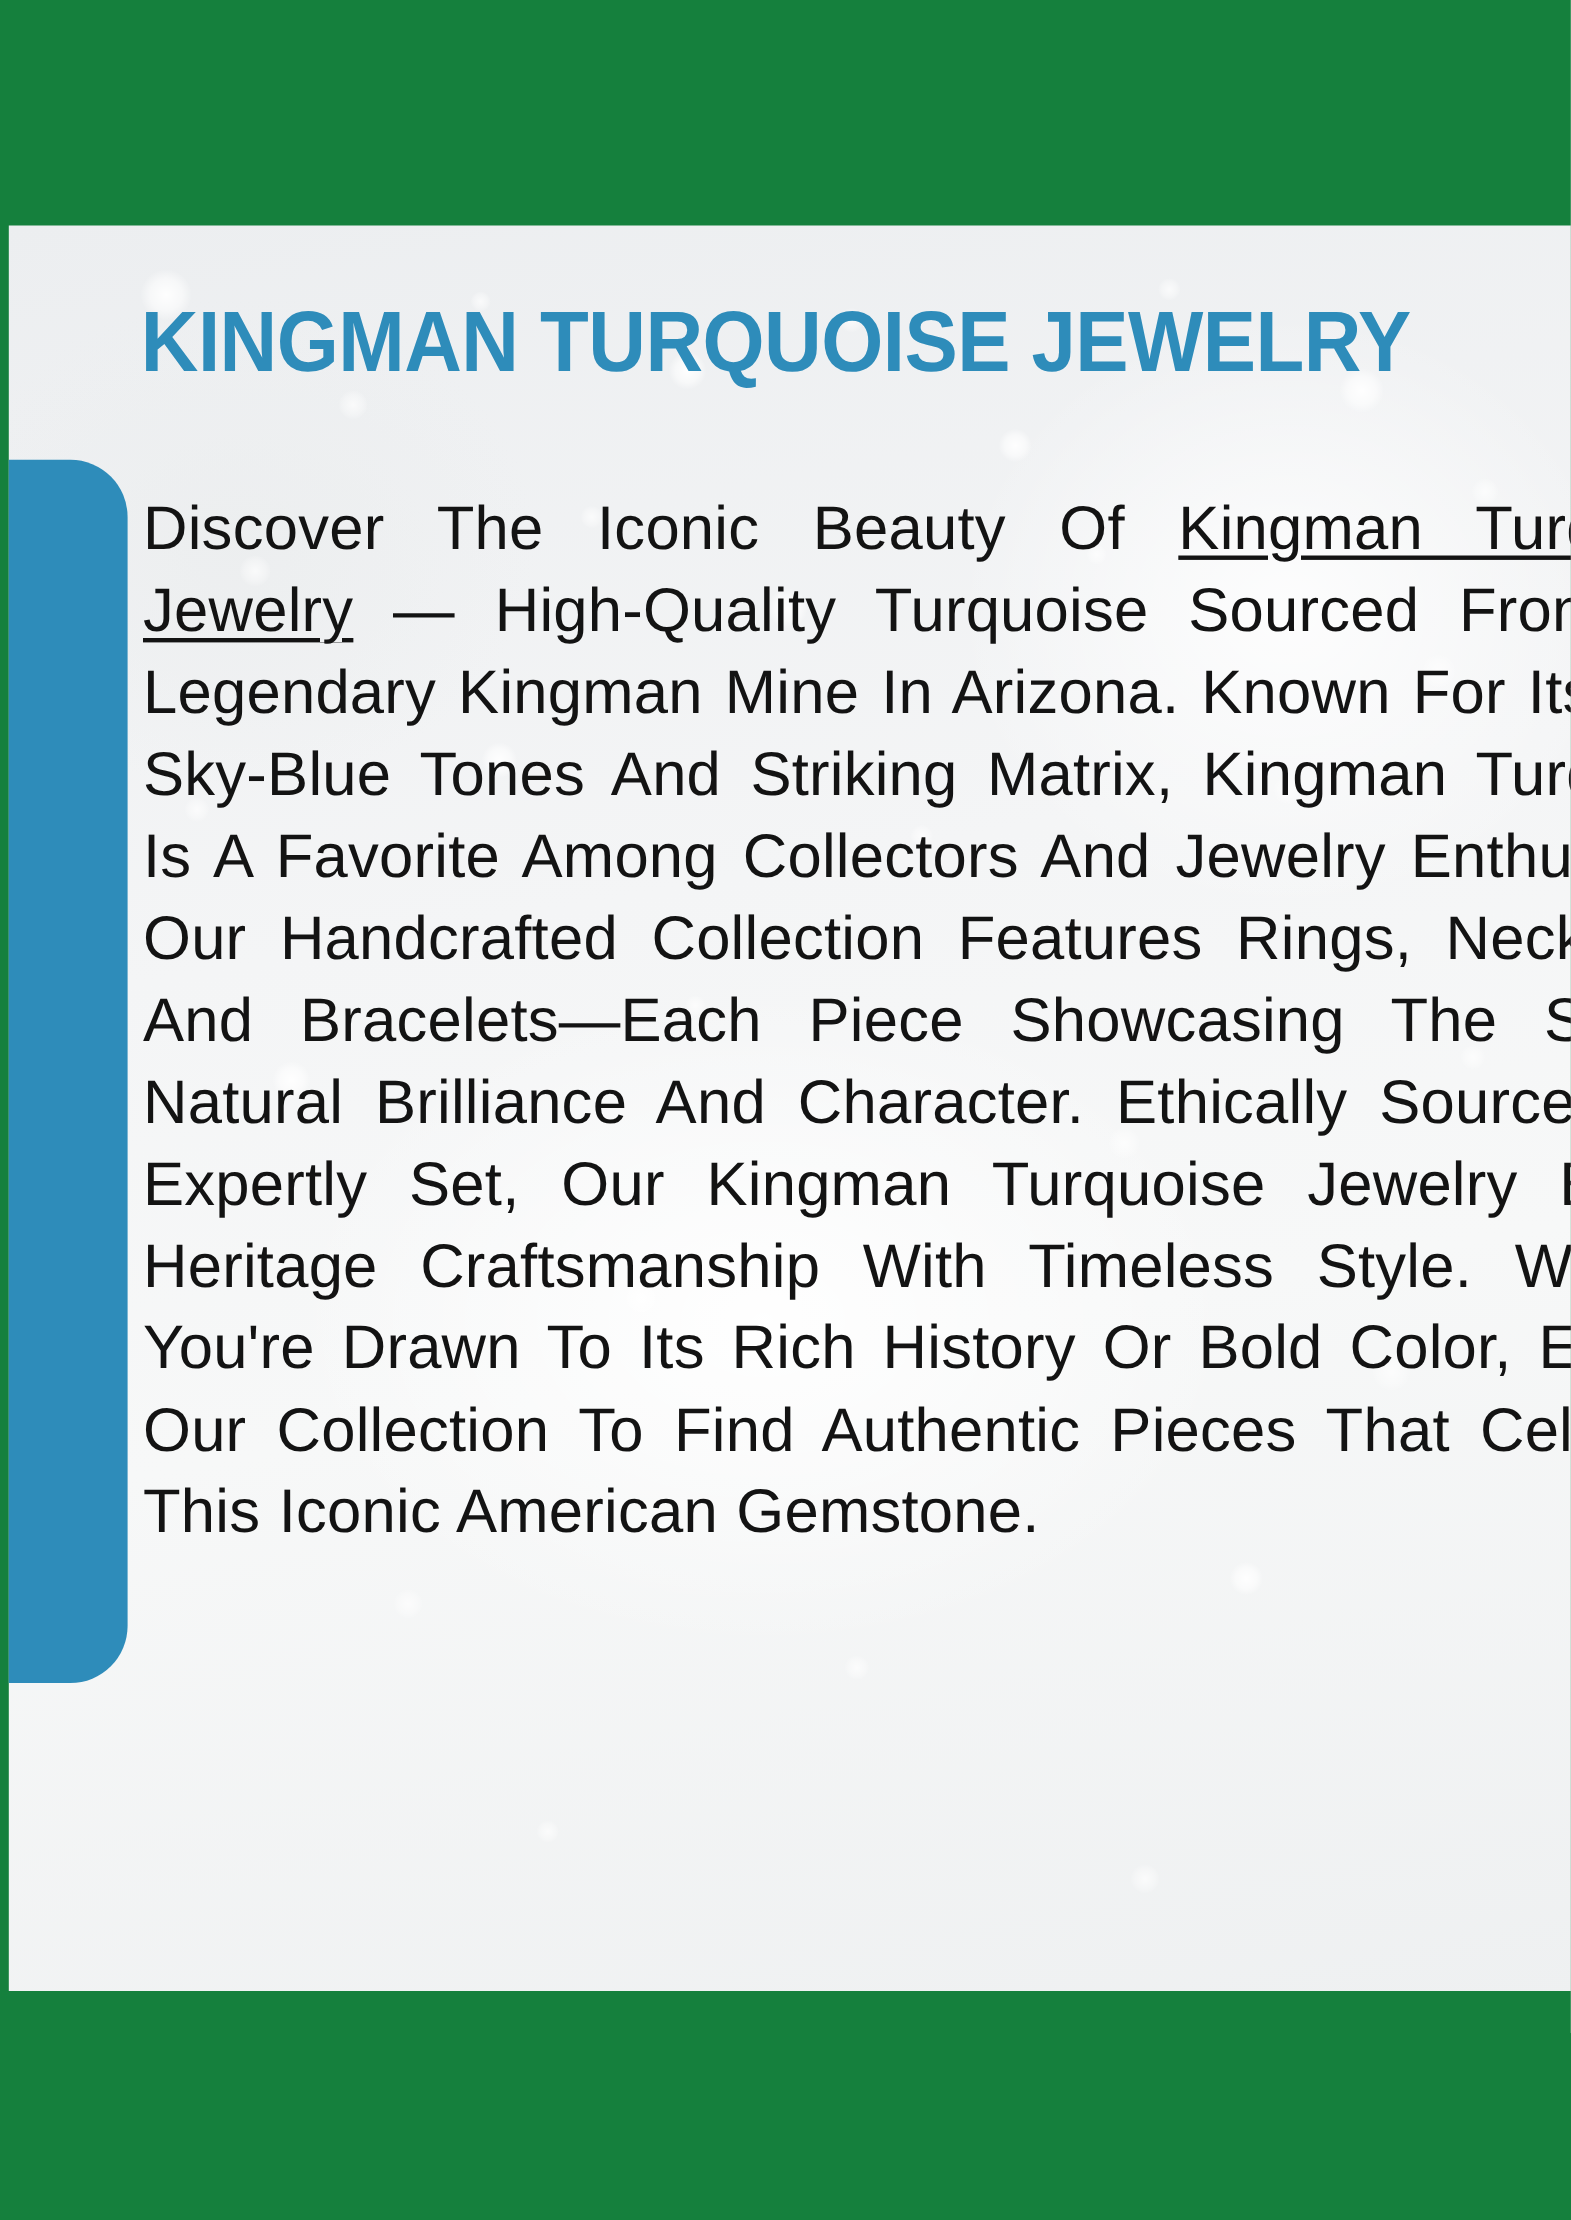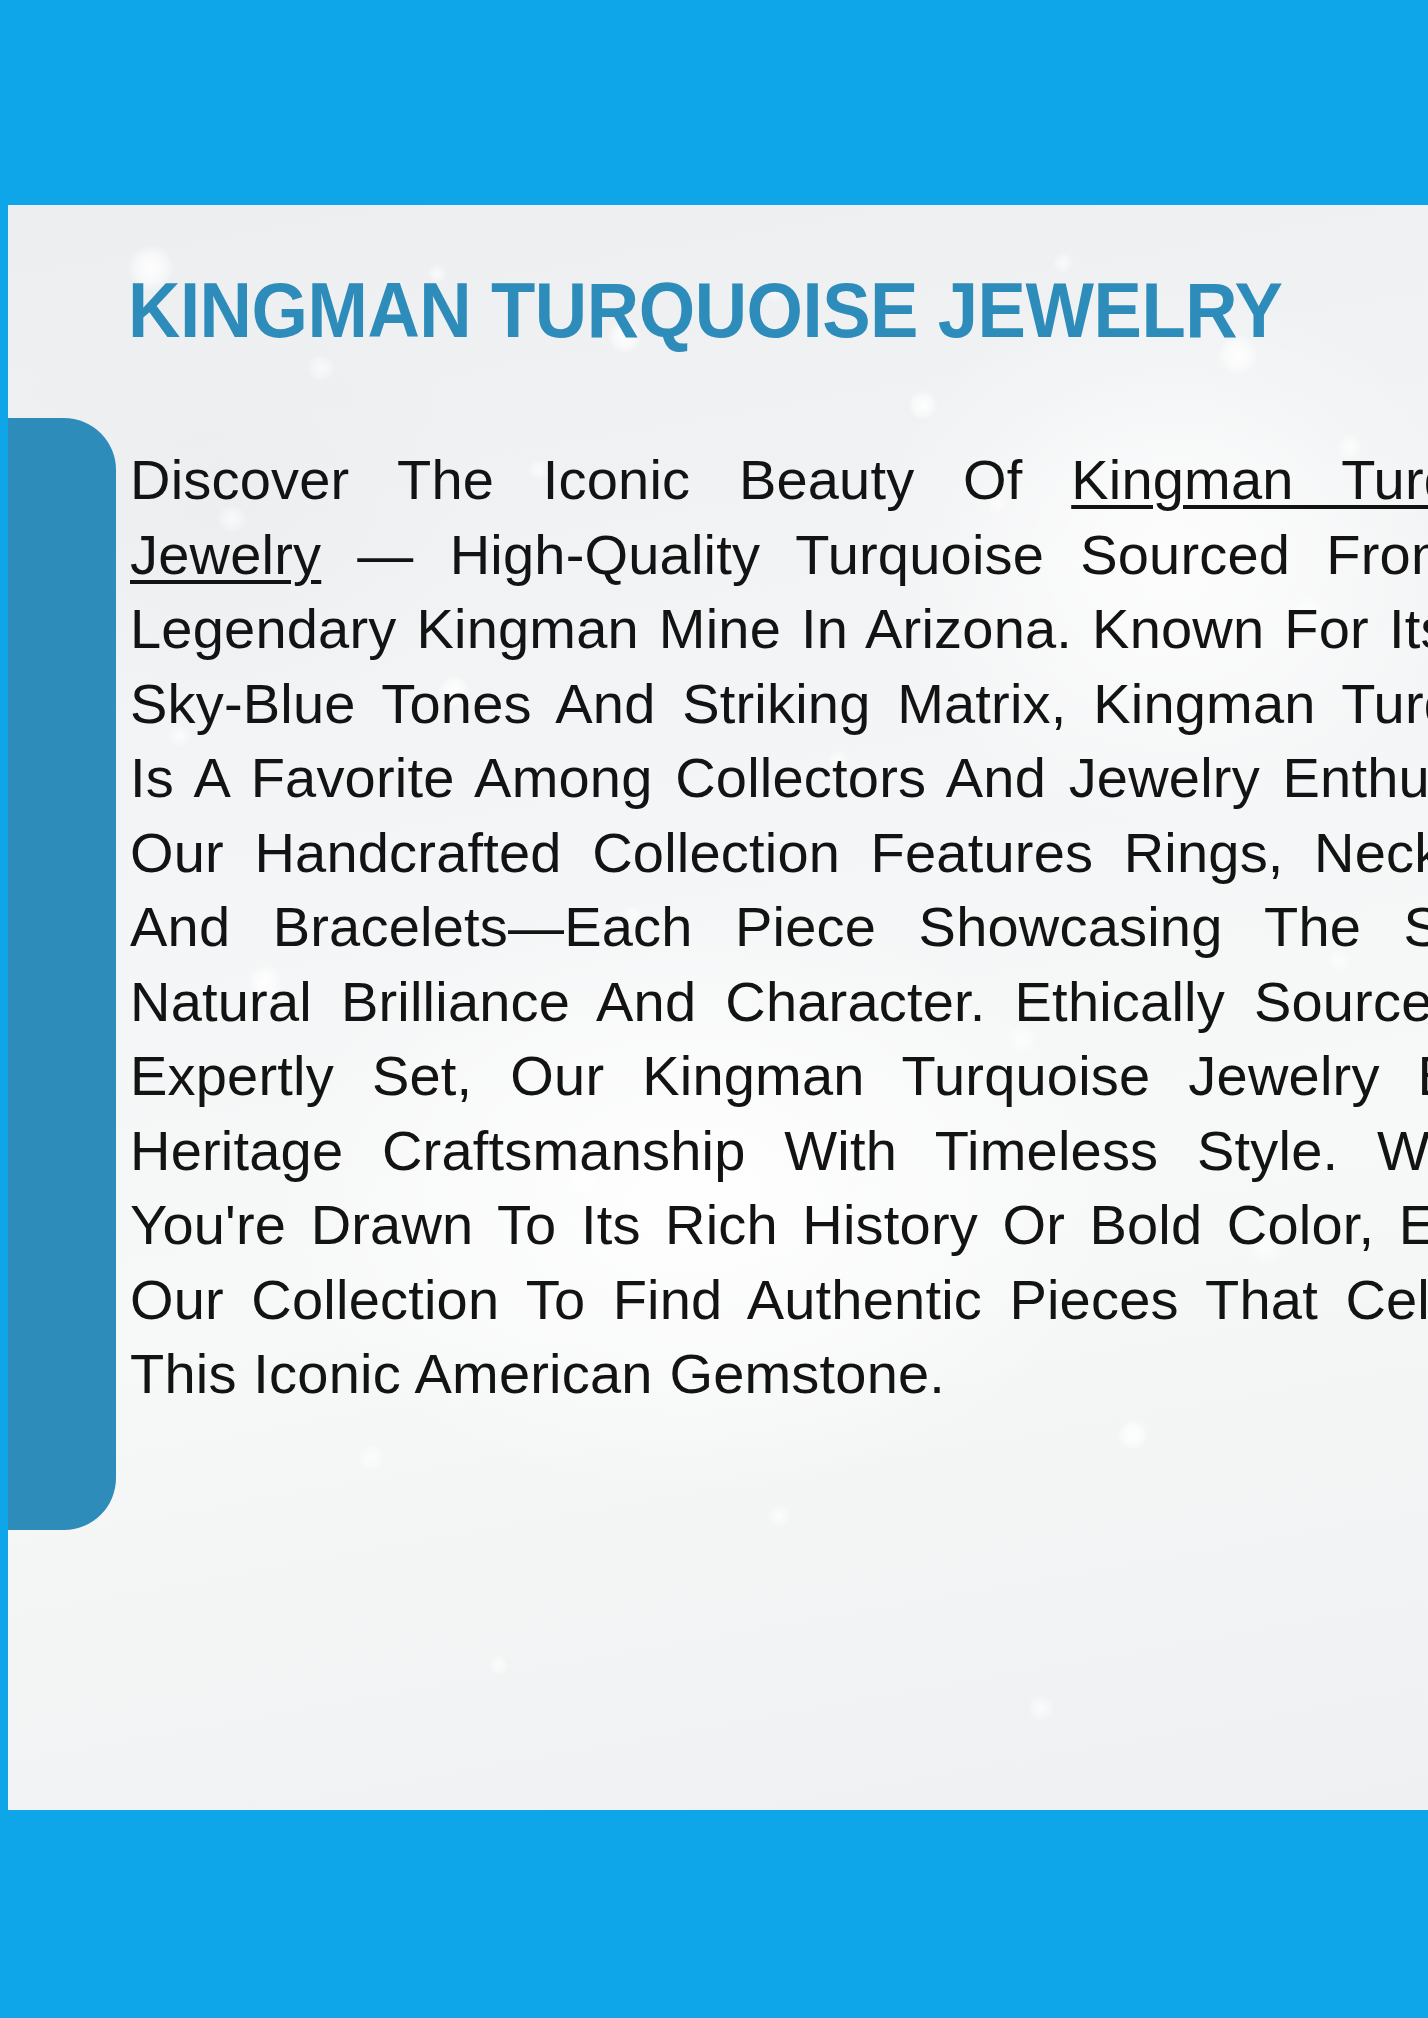--- a/index.html
+++ b/index.html
@@ -12,21 +12,21 @@
     height: 2018px;
     overflow: hidden;
     font-family: "Liberation Sans", sans-serif;
     position: relative;
   }
 
   
   #stage {
     position: absolute;
     inset: 0;
-    background: #0ea5e9;
+    background: #15803d;
     overflow: hidden;
   }
 
   
   #content-card {
     position: absolute;
     left: 8px;
     top: 205px;
     width: 1490px;           
     height: 1605px;

